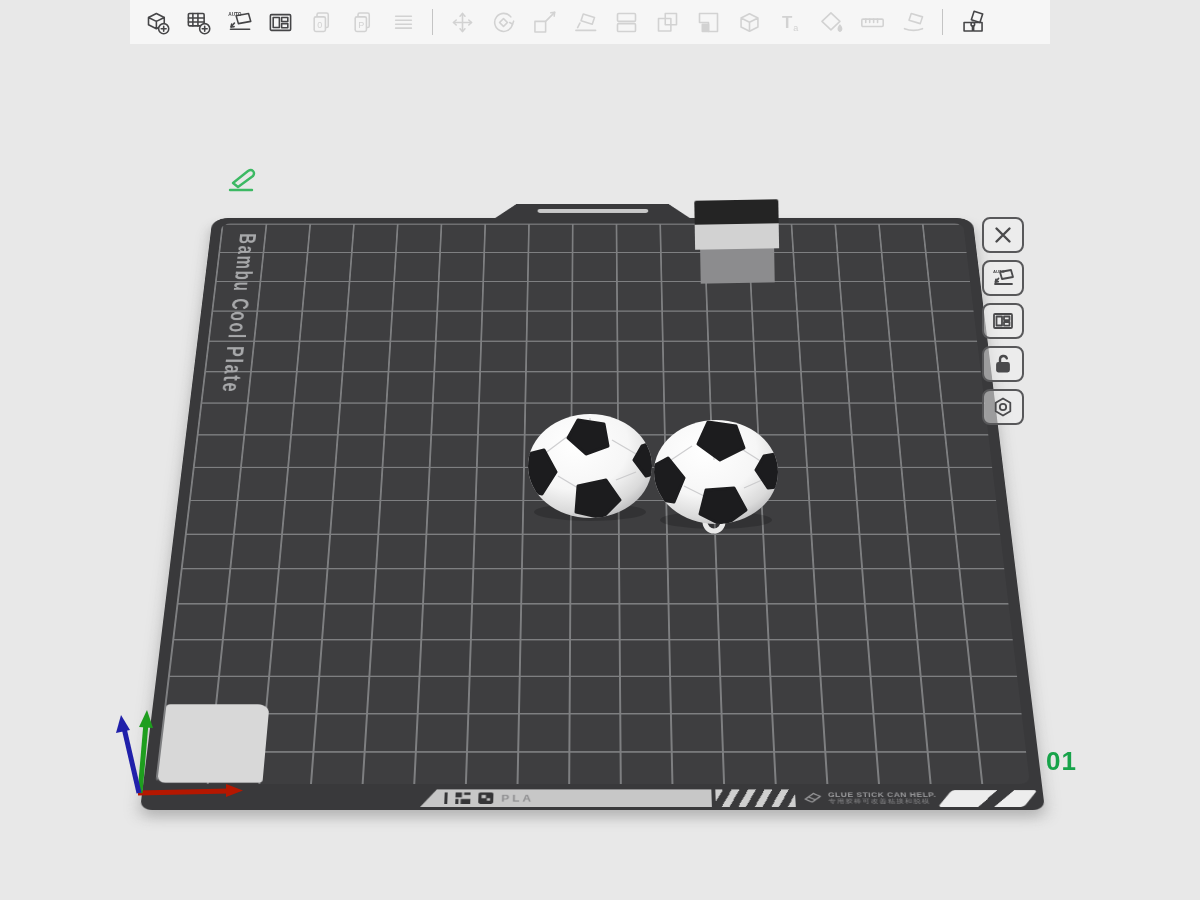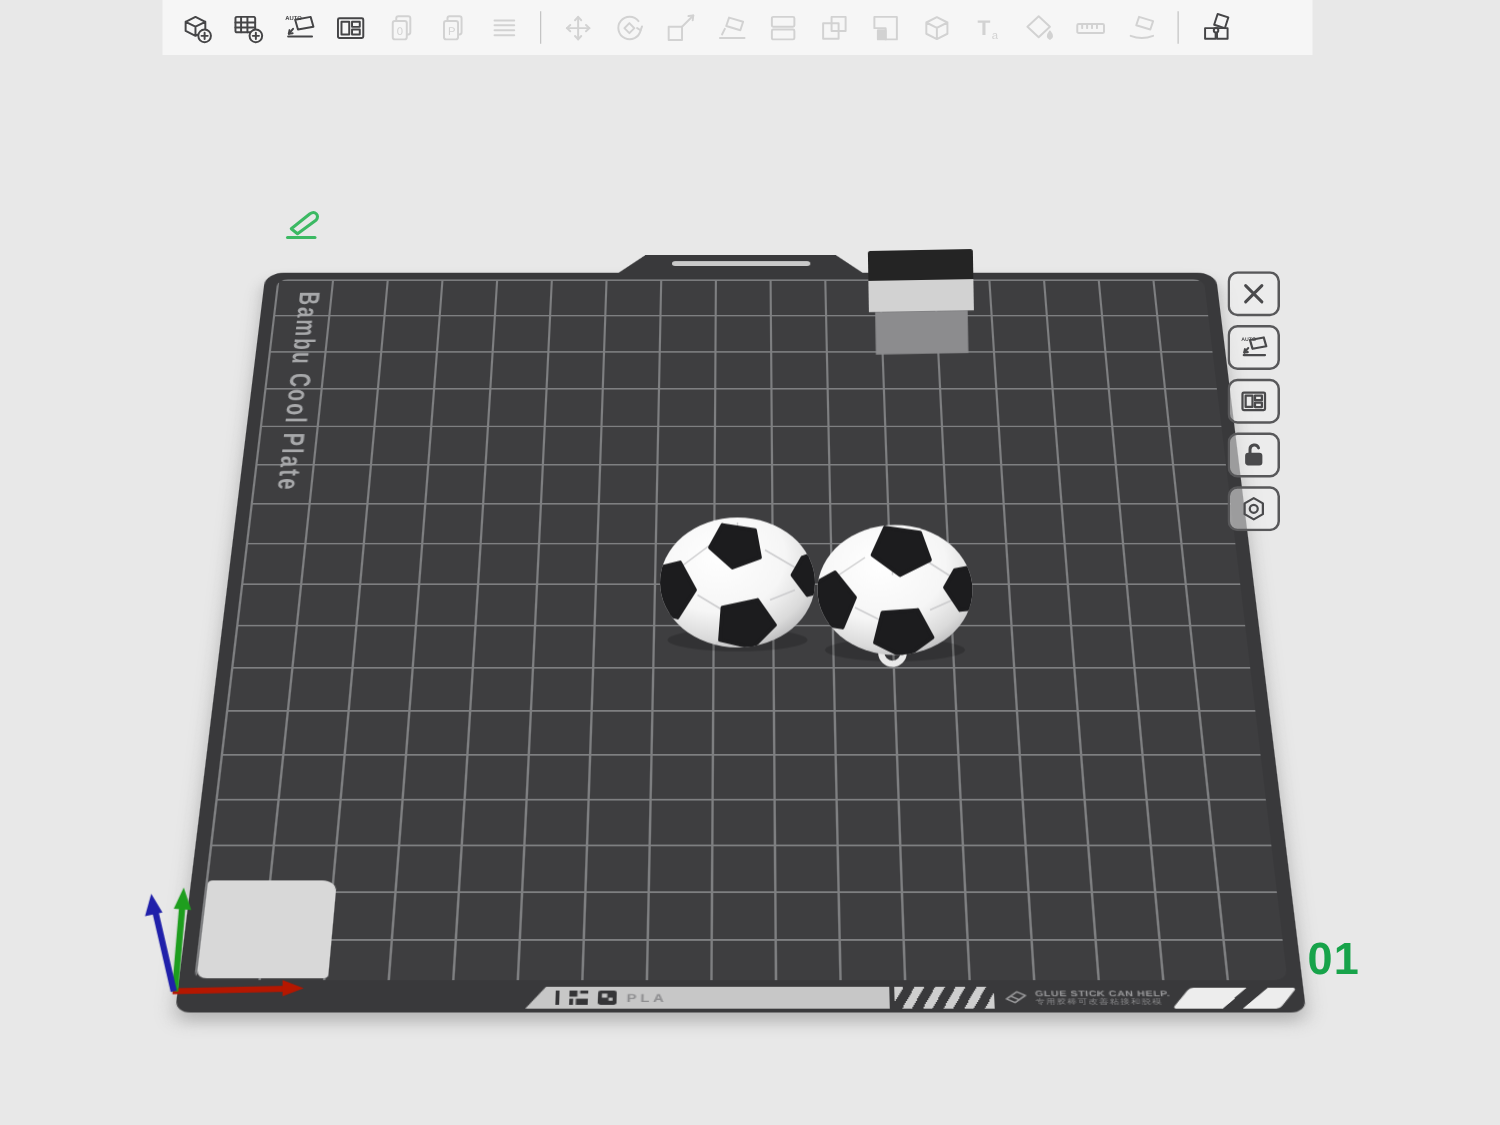--- a/index.html
+++ b/index.html
@@ -57,21 +57,21 @@
   .glue-en{font-size:8.5px;font-weight:bold;color:#9a9a9c;letter-spacing:.5px;}
   .glue-zh{font-size:7.5px;color:#88888a;letter-spacing:1px;}
   .corner-badge{position:absolute;left:806px;bottom:4px;width:86px;height:22px;border-radius:3px;
     transform:skewX(-35deg);
     background:linear-gradient(105deg,#ededed 0 50%,#39393b 50% 68%,#ededed 68% 100%);}
 
   
   .edit-plate{position:absolute;left:226px;top:163px;width:34px;height:32px;z-index:5;cursor:pointer;}
   .edit-plate svg{width:34px;height:32px;stroke:#3cb963;fill:none;stroke-width:2.4;
     stroke-linecap:round;stroke-linejoin:round;}
-  .plate-number{position:absolute;left:1046px;top:746px;font-size:36px;font-weight:bold;
+  .plate-number{position:absolute;left:1046px;top:746px;font-size:26px;font-weight:bold;
     color:#17a34a;letter-spacing:1px;z-index:6;}
   .axes{position:absolute;left:95px;top:683px;z-index:5;}
   .prime-tower{position:absolute;left:697px;top:200px;width:80px;z-index:4;transform:rotate(-1deg);}
   .pt-top{height:24px;background:#242424;margin:0 -2px;border-radius:2px 2px 0 0;}
   .pt-mid{height:25px;background:#d2d2d2;margin:0 -2px;}
   .pt-body{height:34px;background:#8c8c8e;width:74px;margin:0 auto;}
   .ball{position:absolute;z-index:5;}
 </style>
 </head>
 <body>

